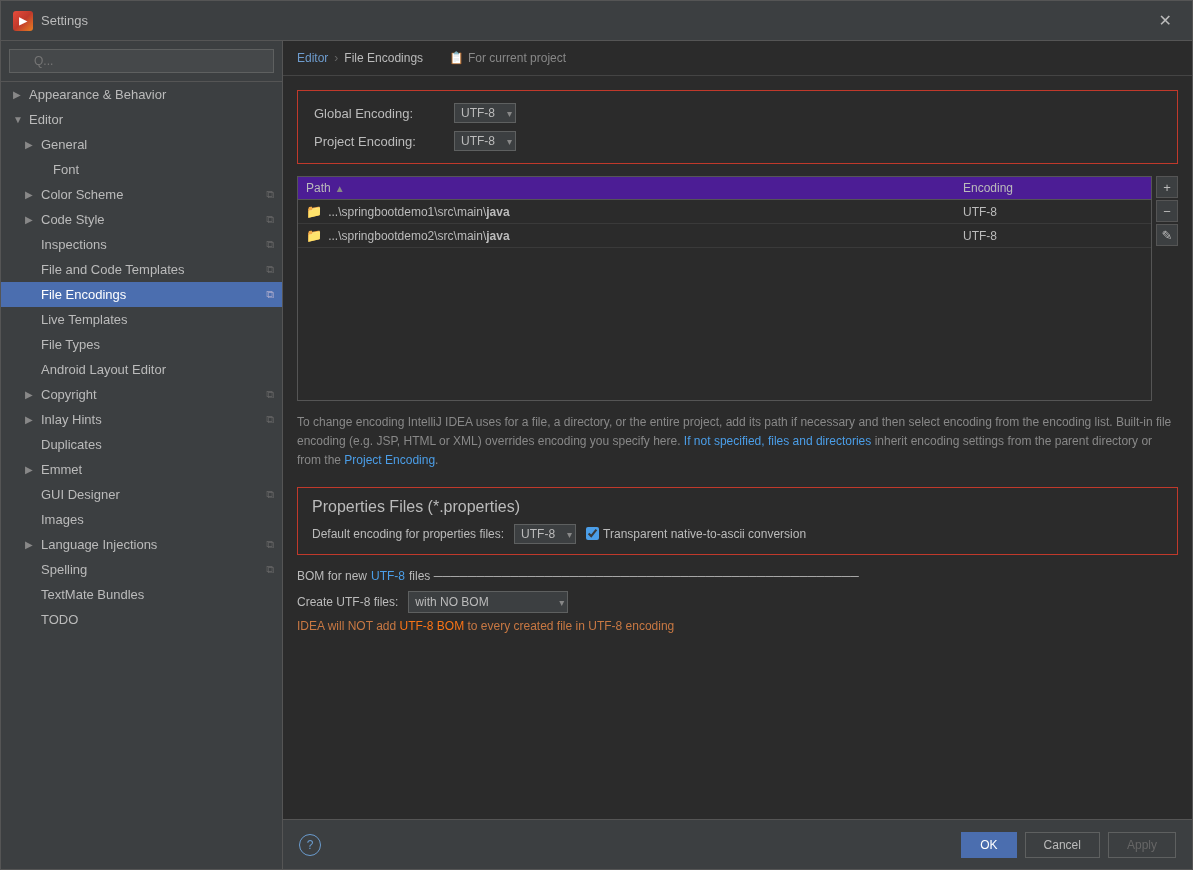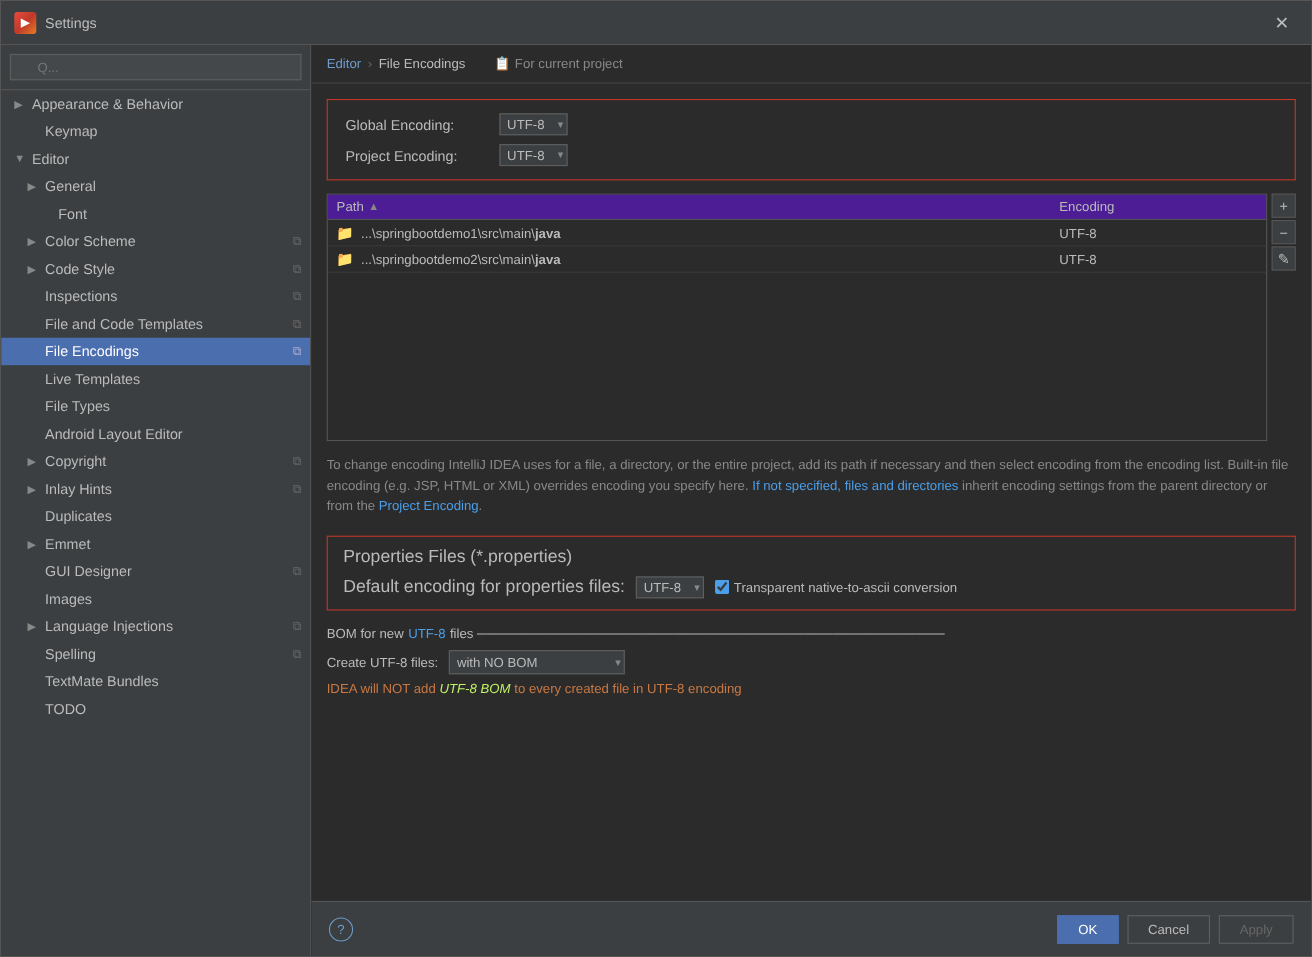--- a/index.html
+++ b/index.html
@@ -292,21 +292,21 @@
       font-size: 16px;
       margin-bottom: 8px;
     }
     .properties-row {
       display: flex;
       align-items: center;
       gap: 10px;
     }
     .properties-label {
       color: #bbb;
-      font-size: 16px;
+      font-size: 12px;
     }
     .checkbox-label {
       display: flex;
       align-items: center;
       gap: 4px;
       color: #bbb;
       font-size: 12px;
     }
     .checkbox-input {
       accent-color: #4b9ee8;
@@ -412,24 +412,20 @@
           <input class="search-input" type="text" placeholder="Q..." style="">
         </div>
       </div>
       <div class="sidebar-list">
 
         <div class="sidebar-item">
           <span class="chevron">▶</span>
           <span class="item-label">Appearance &amp; Behavior</span>
         </div>
 
-        <div class="sidebar-item indent-1">
-          <span class="chevron"></span>
-          <span class="item-label">Keymap</span>
-        </div>
 
         <div class="sidebar-item">
           <span class="chevron">▼</span>
           <span class="item-label">Editor</span>
         </div>
 
         <div class="sidebar-item indent-1">
           <span class="chevron">▶</span>
           <span class="item-label">General</span>
         </div>
@@ -639,21 +635,21 @@
           </div>
           <div class="bom-row">
             <span class="bom-label">Create UTF-8 files:</span>
             <div class="select-wrap">
               <select class="bom-select">
                 <option>with NO BOM</option>
               </select>
             </div>
           </div>
           <div class="bom-note">
-            <span>IDEA will NOT add </span><span style="color:#bef264;font-style:italic;">UTF-8 BOM</span><span> to every created file in UTF-8 encoding</span>
+            <span>IDEA will NOT add </span><span style="color:#f97316;">UTF-8 BOM</span><span> to every created file in UTF-8 encoding</span>
           </div>
         </div>
 
       </div>
 
       <div class="bottom-bar">
         <div class="help-btn">?</div>
         <div class="action-buttons">
           <button class="action-btn primary">OK</button>
           <button class="action-btn">Cancel</button>

